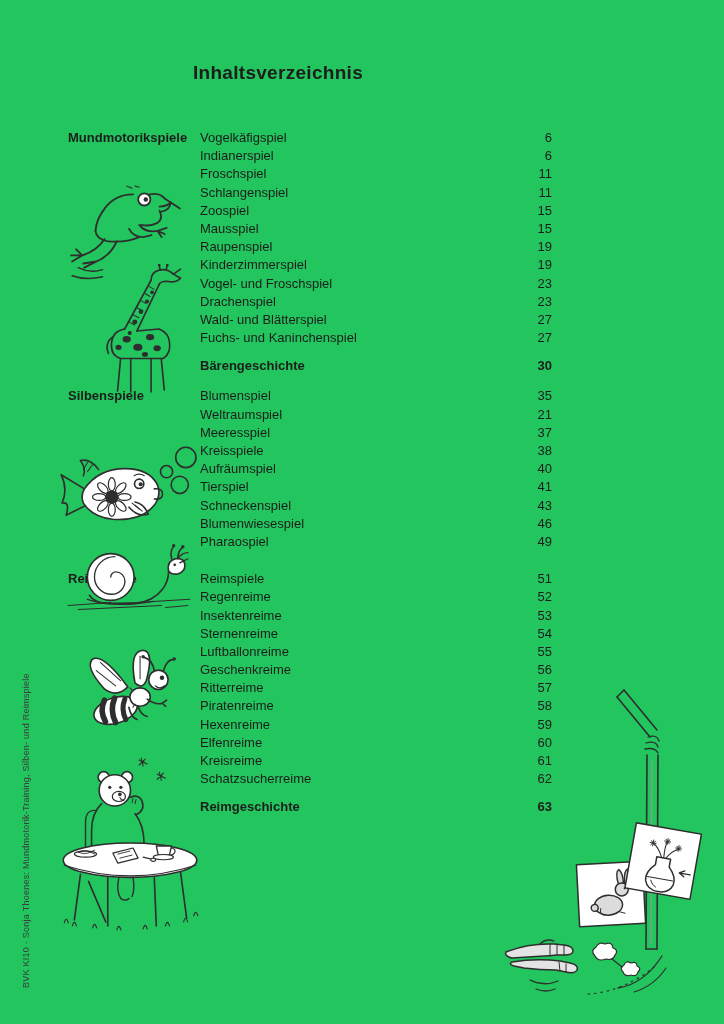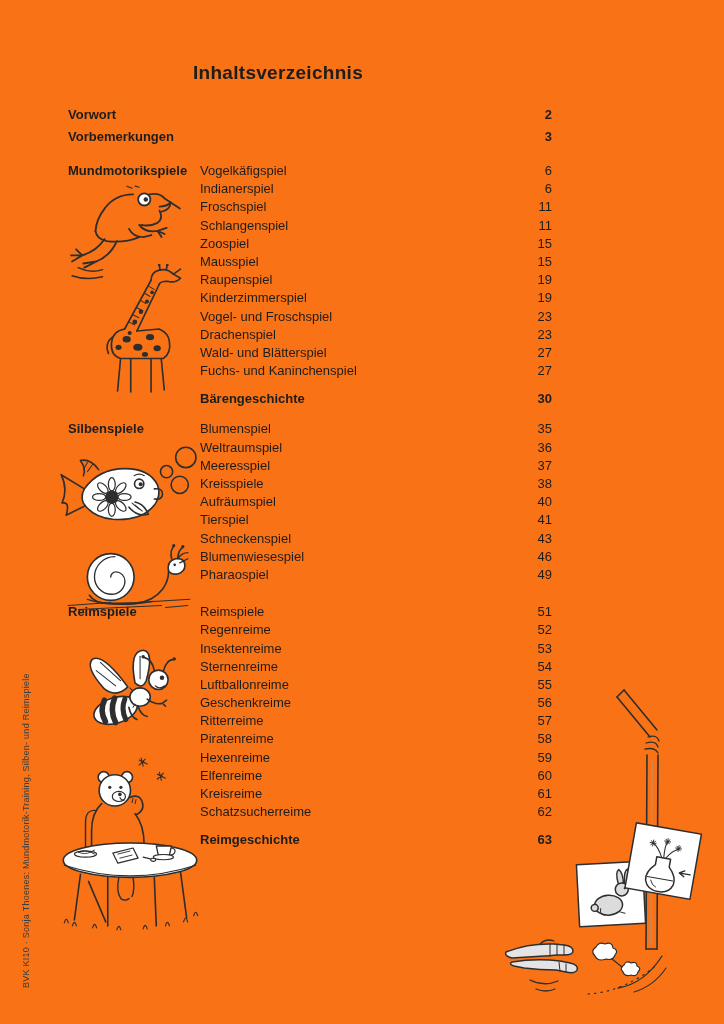--- a/index.html
+++ b/index.html
@@ -1,37 +1,37 @@
 <!DOCTYPE html>
 <html><head>
 <meta charset="utf-8">
 <style>
   html,body{margin:0;padding:0;background:#fff;}
   .page{
-    position:relative;width:724px;height:1024px;background:#f97316;
+    position:relative;width:724px;height:1024px;background:#22c55e;
     font-family:"Liberation Sans",sans-serif;color:#1d1d1b;overflow:hidden;
   }
   .title{
     position:absolute;left:68px;top:62px;width:420px;text-align:center;
     font-size:19px;font-weight:bold;letter-spacing:.3px;
   }
   .spine{
     position:absolute;left:21px;top:988px;transform:rotate(-90deg);
     transform-origin:0 0;white-space:nowrap;font-size:9px;color:#3c3c3c;
     letter-spacing:.25px;
   }
   .toc{position:absolute;left:68px;top:104px;width:484px;font-size:13px;}
   .group{position:relative;margin-left:132px;}
   .group.front{margin-left:0;}
   .group.front .row{height:22px;line-height:22px;font-weight:bold;}
   .group .section-label{
     position:absolute;left:-132px;top:0;font-weight:bold;white-space:nowrap;
     line-height:18.2px;
   }
-  .g-mund{margin-top:14px;}
+  .g-mund{margin-top:25px;}
   .g-silben{margin-top:12px;}
   .g-reim{margin-top:19px;}
   .row{
     display:flex;justify-content:space-between;align-items:baseline;
     height:18.2px;line-height:18.2px;
   }
   .row.bold{font-weight:bold;}
   .row.spacer{height:10px;}
   .row .label{white-space:nowrap;}
   .row .pagenum{text-align:right;min-width:22px;}
@@ -51,32 +51,20 @@
 <body>
 
 <div class="page">
 
   <div class="title">Inhaltsverzeichnis</div>
 
   <div class="spine">BVK KI10 · Sonja Thoenes: Mundmotorik-Training, Silben- und Reimspiele</div>
 
   <div class="toc">
 
-    <div class="group front">
-
-        <div class="row bold">
-          <span class="label">Vorwort</span>
-          <span class="pagenum">2</span>
-        </div>
-
-        <div class="row bold">
-          <span class="label">Vorbemerkungen</span>
-          <span class="pagenum">3</span>
-        </div>
-      </div>
 
     <div class="group g-mund">
       <div class="section-label">Mundmotorikspiele</div>
       <div class="entries">
 
           <div class="row">
             <span class="label">Vogelkäfigspiel</span>
             <span class="pagenum">6</span>
           </div>
 
@@ -153,21 +141,21 @@
       <div class="entries">
 
 
           <div class="row">
             <span class="label">Blumenspiel</span>
             <span class="pagenum">35</span>
           </div>
 
           <div class="row">
             <span class="label">Weltraumspiel</span>
-            <span class="pagenum">36</span>
+            <span class="pagenum">21</span>
           </div>
 
           <div class="row">
             <span class="label">Meeresspiel</span>
             <span class="pagenum">37</span>
           </div>
 
           <div class="row">
             <span class="label">Kreisspiele</span>
             <span class="pagenum">38</span>

